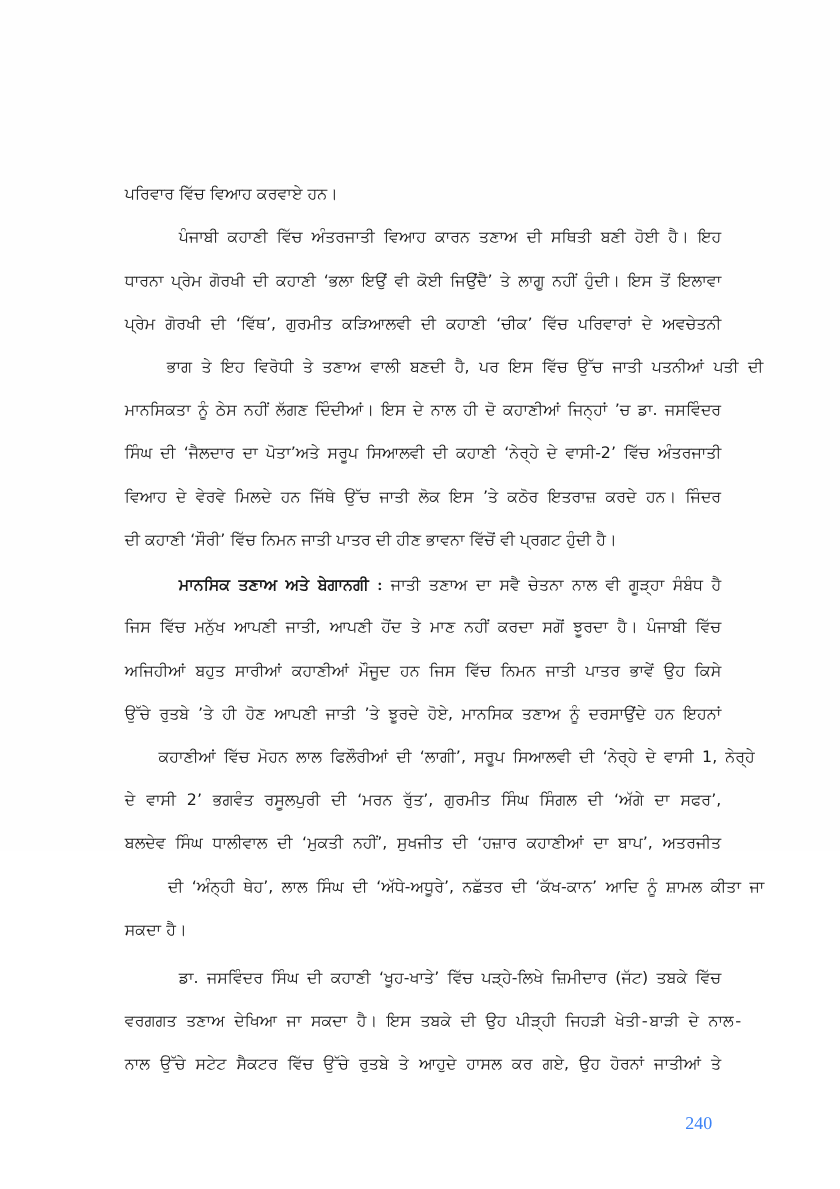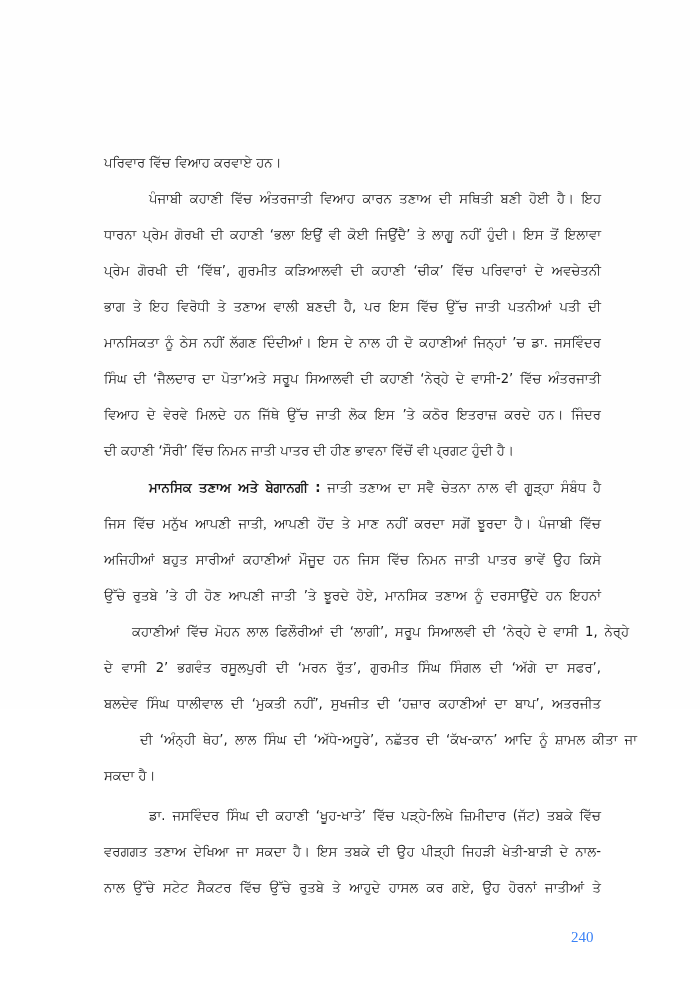--- a/index.html
+++ b/index.html
@@ -80,41 +80,41 @@
 <div class="page">
 
   <div class="text-block" style="top:152px;">
     <div class="line last" style="top:0;">ਪਰਿਵਾਰ ਵਿੱਚ ਵਿਆਹ ਕਰਵਾਏ ਹਨ।</div>
   </div>
 
   <div class="text-block" style="top:188px;">
     <div class="line indent" style="top:0px;">ਪੰਜਾਬੀ ਕਹਾਣੀ ਵਿੱਚ ਅੰਤਰਜਾਤੀ ਵਿਆਹ ਕਾਰਨ ਤਣਾਅ ਦੀ ਸਥਿਤੀ ਬਣੀ ਹੋਈ ਹੈ। ਇਹ</div>
     <div class="line" style="top:36px;">ਧਾਰਨਾ ਪ੍ਰੇਮ ਗੋਰਖੀ ਦੀ ਕਹਾਣੀ ‘ਭਲਾ ਇਉਂ ਵੀ ਕੋਈ ਜਿਉਂਦੈ’ ਤੇ ਲਾਗੂ ਨਹੀਂ ਹੁੰਦੀ। ਇਸ ਤੋਂ ਇਲਾਵਾ</div>
     <div class="line" style="top:72px;">ਪ੍ਰੇਮ ਗੋਰਖੀ ਦੀ ‘ਵਿੱਥ’, ਗੁਰਮੀਤ ਕੜਿਆਲਵੀ ਦੀ ਕਹਾਣੀ ‘ਚੀਕ’ ਵਿੱਚ ਪਰਿਵਾਰਾਂ ਦੇ ਅਵਚੇਤਨੀ</div>
-    <div class="line" style="top:108px;">ਭਾਗ ਤੇ ਇਹ ਵਿਰੋਧੀ ਤੇ ਤਣਾਅ ਵਾਲੀ ਬਣਦੀ ਹੈ, ਪਰ ਇਸ ਵਿੱਚ ਉੱਚ ਜਾਤੀ ਪਤਨੀਆਂ ਪਤੀ ਦੀ</div>
+    <div class="line" style="top:108px;margin-left:35px;">ਭਾਗ ਤੇ ਇਹ ਵਿਰੋਧੀ ਤੇ ਤਣਾਅ ਵਾਲੀ ਬਣਦੀ ਹੈ, ਪਰ ਇਸ ਵਿੱਚ ਉੱਚ ਜਾਤੀ ਪਤਨੀਆਂ ਪਤੀ ਦੀ</div>
     <div class="line" style="top:144px;">ਮਾਨਸਿਕਤਾ ਨੂੰ ਠੇਸ ਨਹੀਂ ਲੱਗਣ ਦਿੰਦੀਆਂ। ਇਸ ਦੇ ਨਾਲ ਹੀ ਦੋ ਕਹਾਣੀਆਂ ਜਿਨ੍ਹਾਂ ’ਚ ਡਾ. ਜਸਵਿੰਦਰ</div>
     <div class="line" style="top:180px;">ਸਿੰਘ ਦੀ ‘ਜੈਲਦਾਰ ਦਾ ਪੋਤਾ’ਅਤੇ ਸਰੂਪ ਸਿਆਲਵੀ ਦੀ ਕਹਾਣੀ ‘ਨੇਰ੍ਹੇ ਦੇ ਵਾਸੀ-2’ ਵਿੱਚ ਅੰਤਰਜਾਤੀ</div>
     <div class="line" style="top:216px;">ਵਿਆਹ ਦੇ ਵੇਰਵੇ ਮਿਲਦੇ ਹਨ ਜਿੱਥੇ ਉੱਚ ਜਾਤੀ ਲੋਕ ਇਸ ’ਤੇ ਕਠੋਰ ਇਤਰਾਜ਼ ਕਰਦੇ ਹਨ। ਜਿੰਦਰ</div>
     <div class="line last" style="top:252px;">ਦੀ ਕਹਾਣੀ ‘ਸੌਰੀ’ ਵਿੱਚ ਨਿਮਨ ਜਾਤੀ ਪਾਤਰ ਦੀ ਹੀਣ ਭਾਵਨਾ ਵਿੱਚੋਂ ਵੀ ਪ੍ਰਗਟ ਹੁੰਦੀ ਹੈ।</div>
   </div>
 
   <div class="text-block" style="top:477px;">
-    <div class="line indent" style="top:0px;"><span class="run-in">ਮਾਨਸਿਕ ਤਣਾਅ ਅਤੇ ਬੇਗਾਨਗੀ :</span><span> ਜਾਤੀ ਤਣਾਅ ਦਾ ਸਵੈ ਚੇਤਨਾ ਨਾਲ ਵੀ ਗੂੜ੍ਹਾ ਸੰਬੰਧ ਹੈ</span></div>
-    <div class="line" style="top:36px;font-family:Liberation Serif, serif;">ਜਿਸ ਵਿੱਚ ਮਨੁੱਖ ਆਪਣੀ ਜਾਤੀ, ਆਪਣੀ ਹੋਂਦ ਤੇ ਮਾਣ ਨਹੀਂ ਕਰਦਾ ਸਗੋਂ ਝੂਰਦਾ ਹੈ। ਪੰਜਾਬੀ ਵਿੱਚ</div>
+    <div class="line indent" style="top:0px;font-family:Liberation Serif, serif;"><span class="run-in">ਮਾਨਸਿਕ ਤਣਾਅ ਅਤੇ ਬੇਗਾਨਗੀ :</span><span> ਜਾਤੀ ਤਣਾਅ ਦਾ ਸਵੈ ਚੇਤਨਾ ਨਾਲ ਵੀ ਗੂੜ੍ਹਾ ਸੰਬੰਧ ਹੈ</span></div>
+    <div class="line" style="top:36px;">ਜਿਸ ਵਿੱਚ ਮਨੁੱਖ ਆਪਣੀ ਜਾਤੀ, ਆਪਣੀ ਹੋਂਦ ਤੇ ਮਾਣ ਨਹੀਂ ਕਰਦਾ ਸਗੋਂ ਝੂਰਦਾ ਹੈ। ਪੰਜਾਬੀ ਵਿੱਚ</div>
     <div class="line" style="top:72px;">ਅਜਿਹੀਆਂ ਬਹੁਤ ਸਾਰੀਆਂ ਕਹਾਣੀਆਂ ਮੌਜੂਦ ਹਨ ਜਿਸ ਵਿੱਚ ਨਿਮਨ ਜਾਤੀ ਪਾਤਰ ਭਾਵੇਂ ਉਹ ਕਿਸੇ</div>
     <div class="line" style="top:108px;">ਉੱਚੇ ਰੁਤਬੇ ’ਤੇ ਹੀ ਹੋਣ ਆਪਣੀ ਜਾਤੀ ’ਤੇ ਝੂਰਦੇ ਹੋਏ, ਮਾਨਸਿਕ ਤਣਾਅ ਨੂੰ ਦਰਸਾਉਂਦੇ ਹਨ ਇਹਨਾਂ</div>
     <div class="line" style="top:144px;margin-left:28px;">ਕਹਾਣੀਆਂ ਵਿੱਚ ਮੋਹਨ ਲਾਲ ਫਿਲੌਰੀਆਂ ਦੀ ‘ਲਾਗੀ’, ਸਰੂਪ ਸਿਆਲਵੀ ਦੀ ‘ਨੇਰ੍ਹੇ ਦੇ ਵਾਸੀ 1, ਨੇਰ੍ਹੇ</div>
     <div class="line" style="top:180px;">ਦੇ ਵਾਸੀ 2’ ਭਗਵੰਤ ਰਸੂਲਪੁਰੀ ਦੀ ‘ਮਰਨ ਰੁੱਤ’, ਗੁਰਮੀਤ ਸਿੰਘ ਸਿੰਗਲ ਦੀ ‘ਅੱਗੇ ਦਾ ਸਫਰ’,</div>
     <div class="line" style="top:216px;">ਬਲਦੇਵ ਸਿੰਘ ਧਾਲੀਵਾਲ ਦੀ ‘ਮੁਕਤੀ ਨਹੀਂ’, ਸੁਖਜੀਤ ਦੀ ‘ਹਜ਼ਾਰ ਕਹਾਣੀਆਂ ਦਾ ਬਾਪ’, ਅਤਰਜੀਤ</div>
     <div class="line" style="top:252px;margin-left:36px;">ਦੀ ‘ਅੰਨ੍ਹੀ ਥੇਹ’, ਲਾਲ ਸਿੰਘ ਦੀ ‘ਅੱਧੇ-ਅਧੂਰੇ’, ਨਛੱਤਰ ਦੀ ‘ਕੱਖ-ਕਾਨ’ ਆਦਿ ਨੂੰ ਸ਼ਾਮਲ ਕੀਤਾ ਜਾ</div>
     <div class="line last" style="top:288px;">ਸਕਦਾ ਹੈ।</div>
   </div>
 
 
   <div class="text-block" style="top:805px;">
     <div class="line indent" style="top:0px;">ਡਾ. ਜਸਵਿੰਦਰ ਸਿੰਘ ਦੀ ਕਹਾਣੀ ‘ਖੂਹ-ਖਾਤੇ’ ਵਿੱਚ ਪੜ੍ਹੇ-ਲਿਖੇ ਜ਼ਿਮੀਦਾਰ (ਜੱਟ) ਤਬਕੇ ਵਿੱਚ</div>
-    <div class="line" style="top:36px;">ਵਰਗਗਤ ਤਣਾਅ ਦੇਖਿਆ ਜਾ ਸਕਦਾ ਹੈ। ਇਸ ਤਬਕੇ ਦੀ ਉਹ ਪੀੜ੍ਹੀ ਜਿਹੜੀ ਖੇਤੀ-ਬਾੜੀ ਦੇ ਨਾਲ-</div>
+    <div class="line" style="top:36px;font-family:Liberation Mono, monospace;">ਵਰਗਗਤ ਤਣਾਅ ਦੇਖਿਆ ਜਾ ਸਕਦਾ ਹੈ। ਇਸ ਤਬਕੇ ਦੀ ਉਹ ਪੀੜ੍ਹੀ ਜਿਹੜੀ ਖੇਤੀ-ਬਾੜੀ ਦੇ ਨਾਲ-</div>
     <div class="line" style="top:72px;">ਨਾਲ ਉੱਚੇ ਸਟੇਟ ਸੈਕਟਰ ਵਿੱਚ ਉੱਚੇ ਰੁਤਬੇ ਤੇ ਆਹੁਦੇ ਹਾਸਲ ਕਰ ਗਏ, ਉਹ ਹੋਰਨਾਂ ਜਾਤੀਆਂ ਤੇ</div>
   </div>
 
   <div class="page-number">240</div>
 
 </div>
 
 </body></html>

